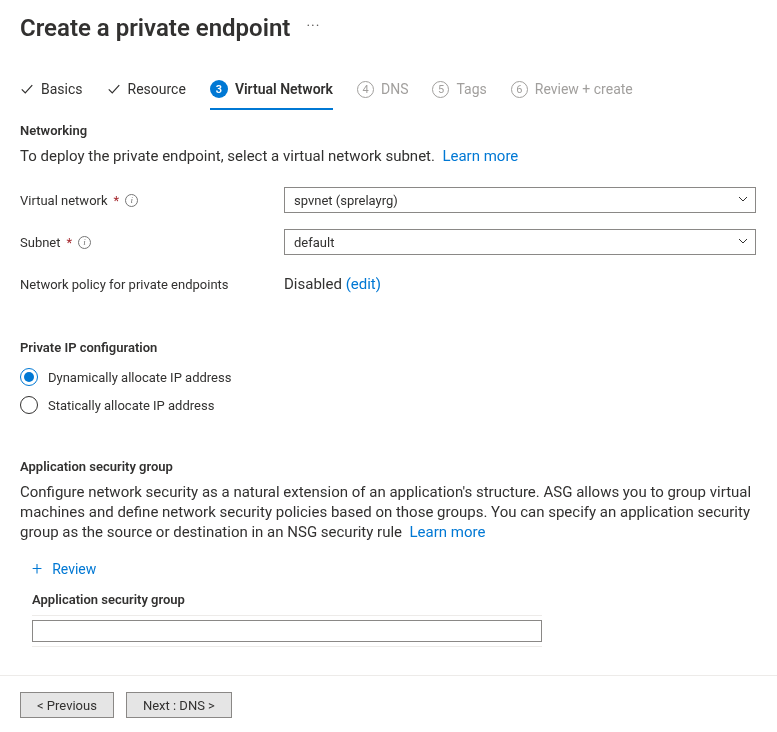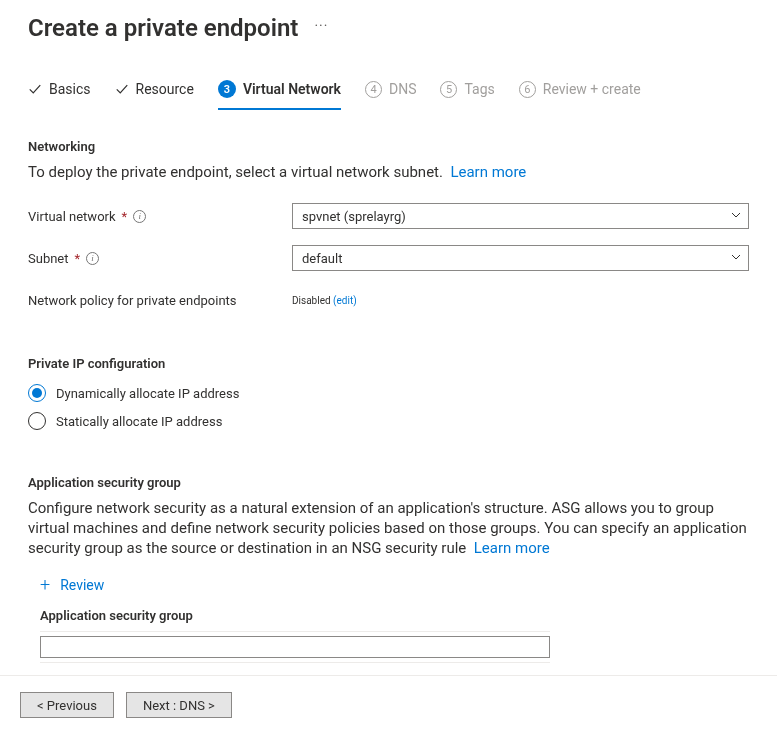--- a/index.html
+++ b/index.html
@@ -19,21 +19,21 @@
     font-family: "Segoe UI", -apple-system, BlinkMacSystemFont, Roboto, Arial, sans-serif;
     font-size: 13px;
     color: var(--text);
     background: #fff;
     width: 777px;
   }
   .page {
     position: relative;
     width: 777px;
     min-height: 732px;
-    padding: 0 28px;
+    padding: 0 20px;
   }
 
   
   .header {
     display: flex;
     align-items: center;
     gap: 16px;
     padding: 14px 0 4px 0;
   }
   .header h1 {
@@ -85,21 +85,21 @@
     display: inline-flex; align-items: center; justify-content: center;
     font-size: 11px;
   }
 
   
   .section-title {
     font-size: 13px;
     font-weight: 600;
     margin: 22px 0 8px 0;
   }
-  .section-title.first { margin-top: 28px; }
+  .section-title.first { margin-top: 12px; }
   .section-title.spaced { margin-top: 40px; }
   .section-desc {
     font-size: 15px;
     line-height: 20px;
     color: var(--text);
   }
   .learn-more { color: var(--link); cursor: pointer; }
 
   
   .form-rows { margin-top: 18px; }
@@ -132,21 +132,21 @@
     align-items: center;
     justify-content: space-between;
     padding: 0 6px 0 9px;
     font-size: 13px;
     background: #fff;
     cursor: pointer;
     max-width: 472px;
     gap: 24px;
   }
   .dropdown .chevron svg { width: 12px; height: 12px; }
-  .policy-value { font-size: 10px; }
+  .policy-value { font-size: 15px; }
   .edit-link { color: var(--link); cursor: pointer; }
 
   
   .radio-group { margin-top: 8px; }
   .radio-row {
     display: flex;
     align-items: center;
     gap: 10px;
     height: 28px;
     cursor: pointer;

